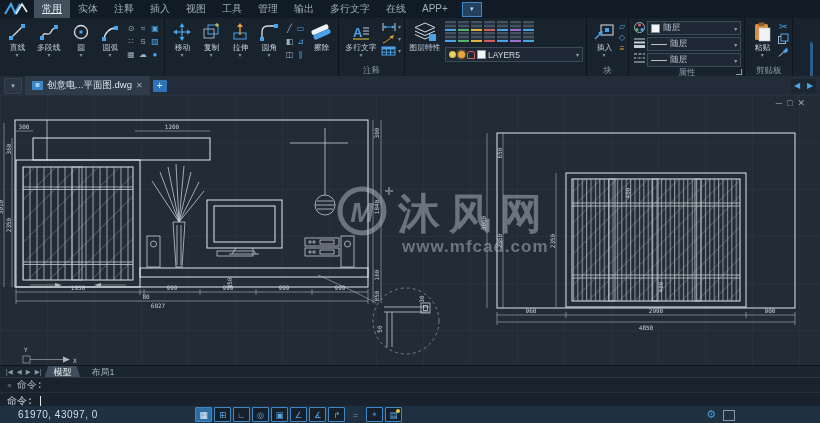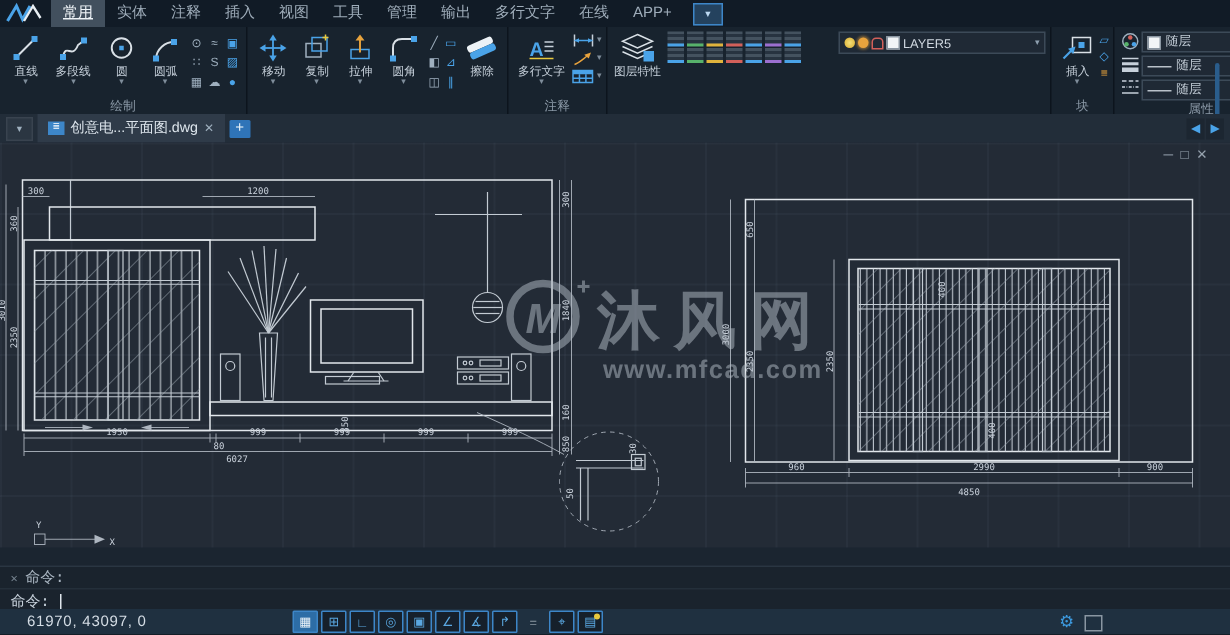--- a/index.html
+++ b/index.html
@@ -21,21 +21,21 @@
   .bigbtn.wide{width:38px;} .bigbtn.w34{width:34px;}
   .bicon{height:23px;display:flex;align-items:center;justify-content:center;}
   .blabel{font-size:8.5px;color:#c6d0da;white-space:nowrap;line-height:9px;transform:scale(.92);}
   .barr{font-size:6px;color:#7f8d9b;line-height:6px;}
   .sgrid{display:grid;grid-template-columns:repeat(3,12px);grid-auto-rows:13px;align-content:start;margin-top:2px;}
   .sgrid2{display:grid;grid-template-columns:repeat(2,11px);grid-auto-rows:13px;align-content:start;margin-top:2px;}
   .sico{font-size:8px;color:#9fb0bf;display:flex;align-items:center;justify-content:center;cursor:pointer;}
   .sico.blue{color:#4aa3e8;}
   .anncol{display:flex;flex-direction:column;gap:2px;margin-top:2px;}
   .annrow{display:flex;align-items:center;gap:1px;}
-  .lay-right{display:flex;gap:18px;margin-left:2px;margin-top:1px;}
+  .lay-right{display:flex;flex-direction:column;gap:4px;margin-left:2px;margin-top:1px;}
   .lgrid{display:flex;flex-wrap:wrap;width:96px;}
   .lg{width:11px;height:8px;background:repeating-linear-gradient(180deg,#44525f 0 2px,#273340 2px 4px);
       border-bottom:2px solid #4aa3e8;margin:0 2px 1px 0;}
   .ldrop{display:flex;align-items:center;gap:2px;background:#1f2935;border:1px solid #3c4a58;height:13px;width:130px;
          font-size:8.5px;color:#d0d8e0;padding:0 3px;}
   .ldrop .sp{flex:1;}
   .bulb{width:7px;height:7px;border-radius:50%;background:radial-gradient(#f3df7a,#d9ab2e);}
   .sun{width:7px;height:7px;border-radius:50%;background:#e8a33d;box-shadow:0 0 2px 1px rgba(232,163,61,.55);}
   .lock{width:6px;height:6px;border:1px solid #d2605a;border-top-left-radius:3px;border-top-right-radius:3px;}
   .swatch{width:7px;height:7px;background:#f2f5f7;border:1px solid #8a96a2;}
@@ -176,21 +176,20 @@
             <span class="sico">≈</span>
             <span class="sico blue">▣</span>
             <span class="sico">∷</span>
             <span class="sico">S</span>
             <span class="sico blue">▨</span>
             <span class="sico">▦</span>
             <span class="sico">☁</span>
             <span class="sico blue">●</span>
           </div>
       </div>
-      <div class="plabel">绘制</div>
     </div>
 
     <div class="panel">
       <div class="pbody">
         <div class="bigbtn">
           <span class="bicon">
             <svg width="20" height="20">
                 <g stroke="#4aa3e8" stroke-width="1.2">
                   <line x1="10" y1="4" x2="10" y2="16"></line>
                   <line x1="4" y1="10" x2="16" y2="10"></line>
@@ -677,20 +676,28 @@
       <g>
         <text class="dt" x="24" y="257" font-size="8">Y</text>
         <rect x="23" y="261" width="7" height="7" class="dim"></rect>
         <line x1="30" y1="264.5" x2="64" y2="264.5" class="dim"></line>
         <polygon points="70,264.5 63,261.5 63,267.5" fill="#aeb6c0"></polygon>
         <text class="dt" x="73" y="268" font-size="8">X</text>
       </g>
     </svg>
   </div>
 
+  <div class="mtabs">
+    <span class="mnav">|◀</span>
+    <span class="mnav">◀</span>
+    <span class="mnav">▶</span>
+    <span class="mnav">▶|</span>
+    <div class="mtab active">模型</div>
+    <div class="mtab">布局1</div>
+  </div>
 
   <div class="cmd">
     <div class="cmdrow">
       <span class="cmdx">✕</span>
       <span>命令:</span>
     </div>
     <div class="cmdrow cur">
       <span>命令:</span>
       <span class="caret"></span>
     </div>

